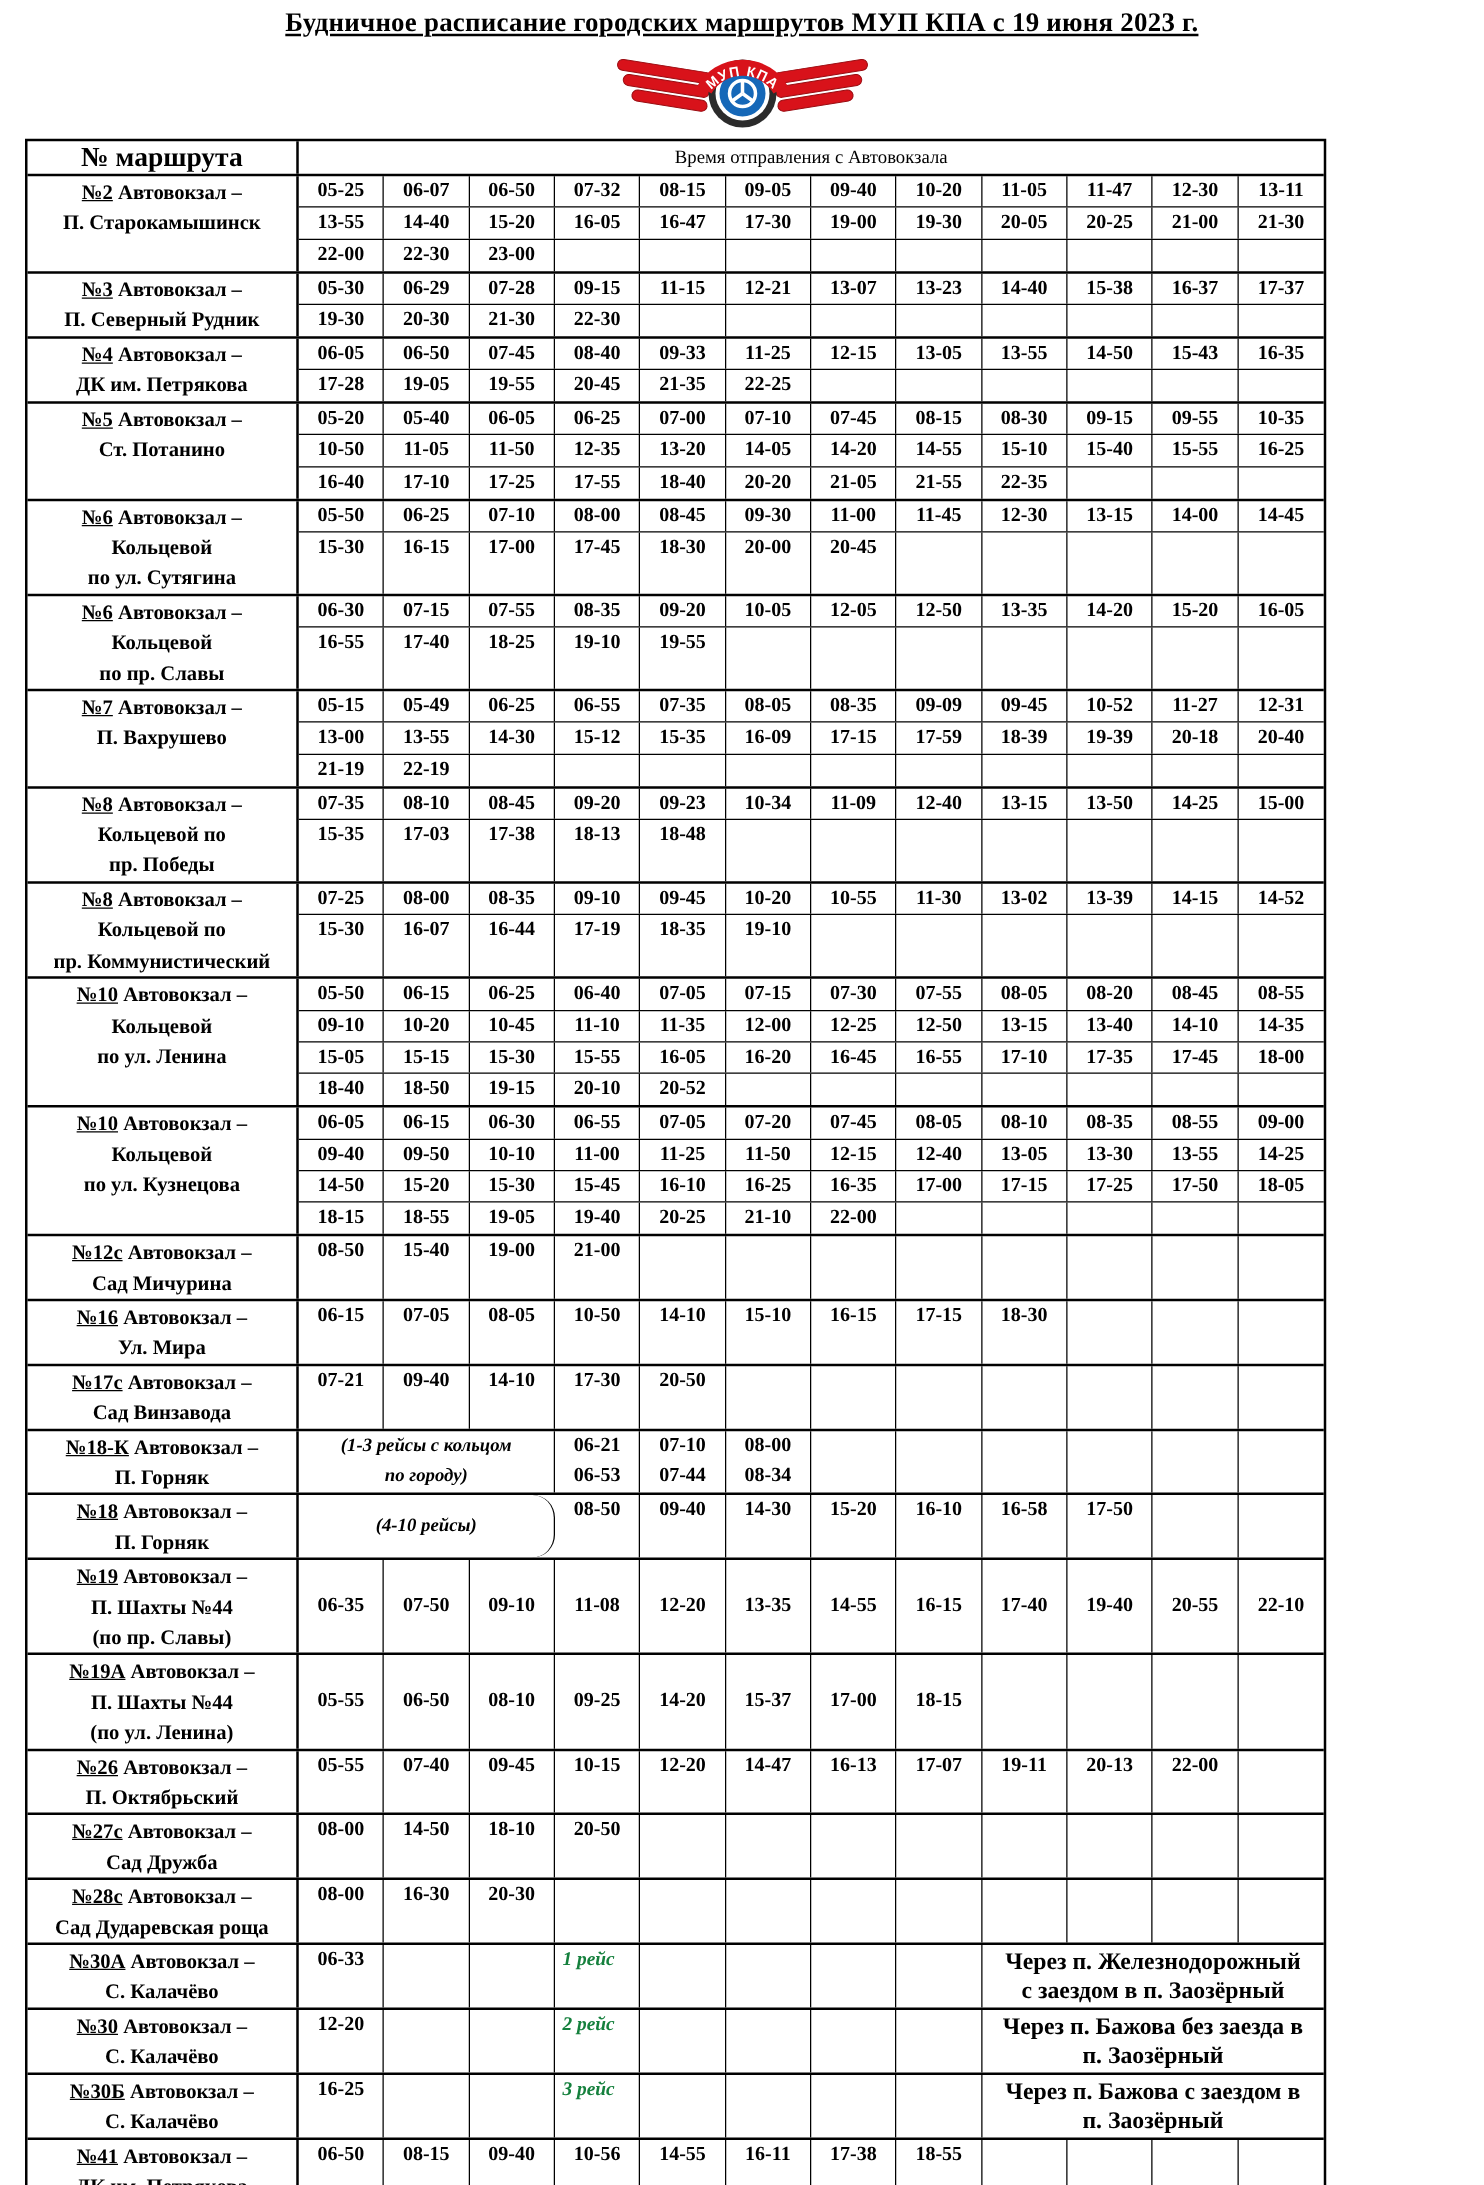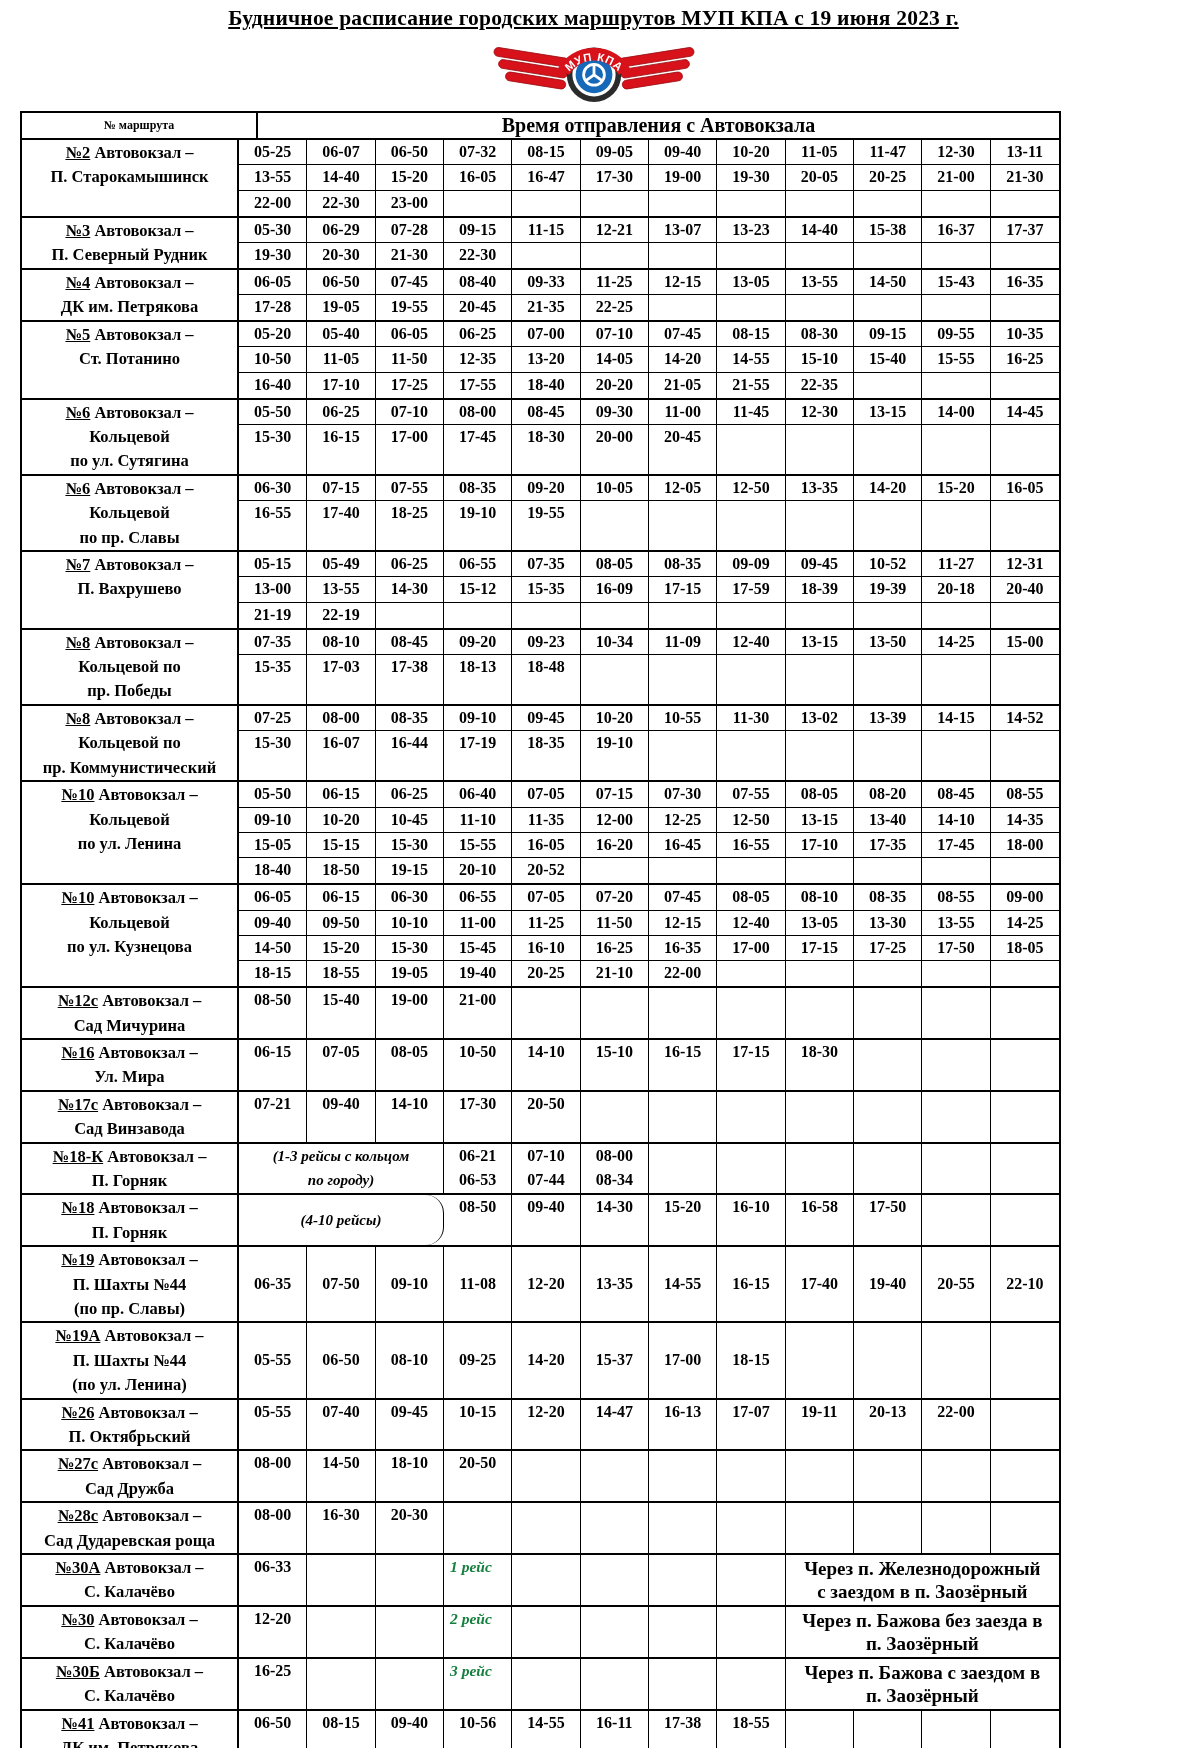--- a/index.html
+++ b/index.html
@@ -3,23 +3,23 @@
 <meta charset="utf-8">
 <style>
   *{box-sizing:border-box;margin:0;padding:0}
   html,body{background:#fff}
   body{width:1187px;height:1748px;position:relative;font-family:"Liberation Serif","DejaVu Serif",serif;color:#000;overflow:hidden}
   .page-title{position:absolute;top:6px;left:0;width:100%;text-align:center;
     font-size:21.5px;font-weight:bold;text-decoration:underline;letter-spacing:.2px}
   .logo-wrap{position:absolute;top:30px;left:0;width:100%;display:flex;justify-content:center}
   .sched-table{position:absolute;left:20px;top:111px;width:1041px;border:2.5px solid #000;background:#fff}
   .header-row{display:flex;min-height:27px;border-bottom:2px solid #000}
-  .head-label{width:236px;border-right:2px solid #000;display:flex;align-items:center;justify-content:center;
-    font-weight:bold;font-size:12px}
-  .head-times{flex:1;display:flex;align-items:center;justify-content:center;font-weight:bold;font-size:20px}
+  .head-label{width:217px;border-right:2px solid #000;display:flex;align-items:center;justify-content:center;
+    font-weight:bold;font-size:22px}
+  .head-times{flex:1;display:flex;align-items:center;justify-content:center;font-weight:normal;font-size:15px}
   .route-row{display:flex;border-bottom:2px solid #000}
   .route-row:last-child{border-bottom:none}
   .label-cell{width:217px;border-right:2px solid #000;text-align:center;font-weight:bold;
     font-size:16.5px;line-height:24.4px;padding-top:1px}
   .route-num{text-decoration:underline}
   .times-area{flex:1;display:flex;flex-direction:column}
   .time-line{display:grid;grid-template-columns:repeat(12,1fr);min-height:24.8px;border-bottom:1.8px solid #000}
   .time-line:last-child{border-bottom:none;flex:1}
   .time-cell{border-right:1.8px solid #000;display:flex;flex-direction:column;align-items:center;
     justify-content:flex-start;font-weight:bold;font-size:16px;line-height:24.4px;overflow:hidden;white-space:nowrap}

